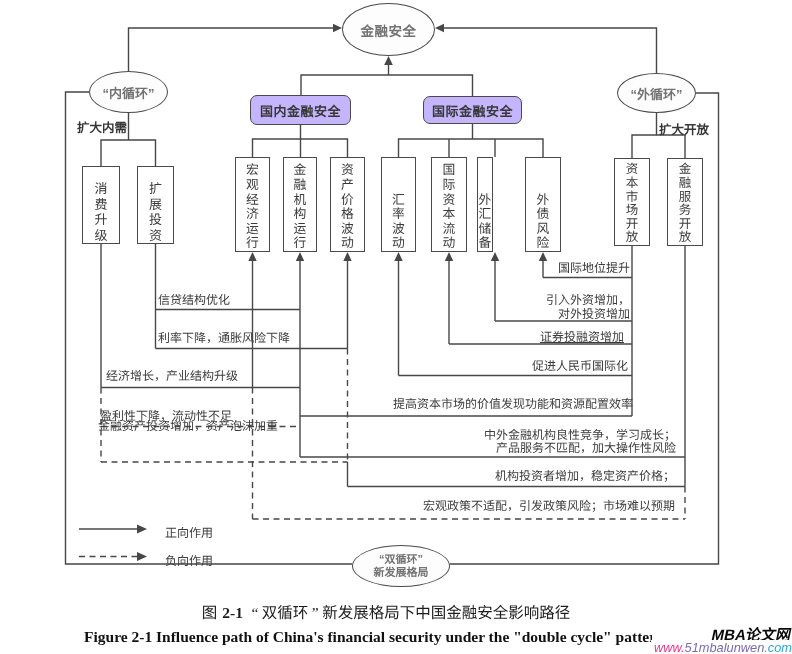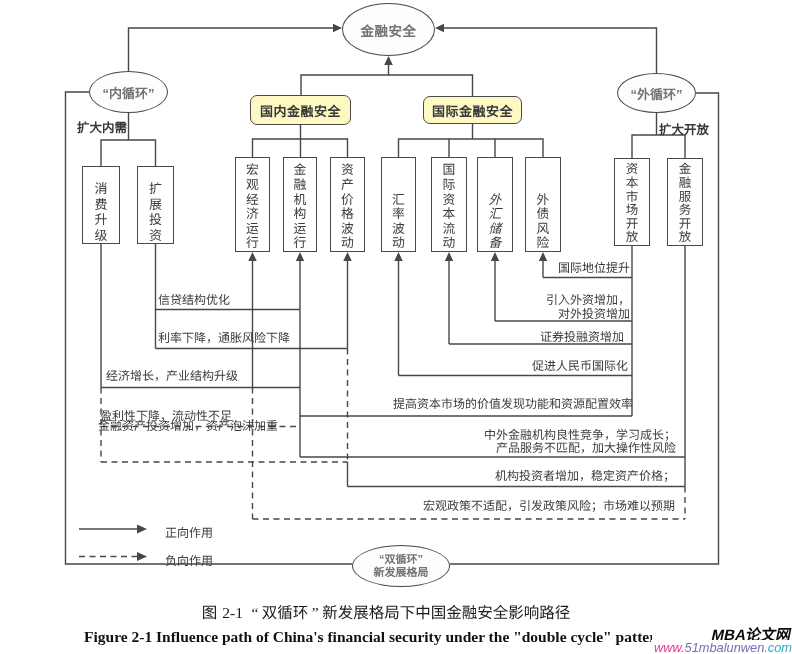--- a/index.html
+++ b/index.html
@@ -9,38 +9,38 @@
 
   
   .ellipse{position:absolute;border:1.6px solid #4a4a4a;border-radius:50%;background:#fdfdfd;
            display:flex;align-items:center;justify-content:center;text-align:center;
            font-weight:bold;color:#737373;box-sizing:border-box;font-family:sans-serif;}
   #el-top{left:342px;top:3px;width:93px;height:53px;font-size:13.5px;letter-spacing:.5px;}
   #el-inner{left:89px;top:71px;width:79px;height:42px;font-size:13px;}
   #el-outer{left:617px;top:73px;width:79px;height:40px;font-size:13px;}
   #el-dual{left:352px;top:545px;width:98px;height:42px;font-size:11px;line-height:13.5px;justify-content:center;}
 
-  .rbox{position:absolute;border:1.5px solid #4a4a4a;border-radius:7px;background:#fef9c3;
+  .rbox{position:absolute;border:1.5px solid #4a4a4a;border-radius:7px;background:#c4b5fd;
         display:flex;align-items:center;justify-content:center;font-weight:bold;font-size:13px;
         color:#373737;box-sizing:border-box;letter-spacing:.5px;font-family:sans-serif;}
   #rb-domestic{left:250px;top:95px;width:101px;height:30px;}
   #rb-intl{left:423px;top:96px;width:99px;height:28px;}
 
   .vbox{position:absolute;border:1.4px solid #4a4a4a;background:#fff;box-sizing:border-box;
         display:flex;align-items:flex-end;justify-content:center;}
   .vbox span{display:inline-block;width:14px;word-break:break-all;text-align:center;
              font-size:13px;line-height:15.4px;color:#3c3c3c;font-family:sans-serif;}
   #f0{left:82px; top:166px;width:38px;height:78px;}
   #f1{left:137px;top:166px;width:37px;height:78px;}
   #f2{left:235px;top:157px;width:35px;height:95px;}
   #f3{left:283px;top:157px;width:34px;height:95px;}
   #f4{left:330px;top:157px;width:35px;height:95px;}
   #f5{left:381px;top:157px;width:35px;height:95px;}
   #f6{left:431px;top:157px;width:36px;height:95px;}
-  #f7{left:477px;top:157px;width:36px;height:95px;font-style:italic;}
+  #f7{left:477px;top:157px;width:16px;height:95px;}
   #f8{left:525px;top:157px;width:36px;height:95px;}
   #f9{left:614px;top:158px;width:36px;height:88px;}
   #f10{left:667px;top:158px;width:36px;height:88px;}
   #f2 span,#f3 span,#f4 span,#f5 span,#f6 span,#f7 span,#f8 span{line-height:14.6px;font-size:12.8px;}
   #f9 span,#f10 span{font-size:12.5px;line-height:13.6px;}
 
   
   .ann{position:absolute;font-weight:bold;font-size:12.5px;color:#373737;white-space:nowrap;font-family:sans-serif;}
   #ann-demand{left:77px;top:117px;}
   #ann-open{left:659px;top:119px;}
@@ -48,36 +48,36 @@
   
   .lbl{position:absolute;font-size:12px;color:#3c3c3c;white-space:nowrap;line-height:13.5px;font-family:sans-serif;}
   .lbl.r{text-align:right;}
   #ll0{left:158px;top:294px;}
   #ll1{left:158px;top:332px;}
   #ll2{left:106px;top:370px;}
   #ll3{left:100px;top:409.5px;}
   #ll4{left:98px; top:420px;}
   #rl0{right:162px;top:262px;}
   #rl1{right:162px;top:292.5px;line-height:14px;}
-  #rl2{right:168px;top:330.5px;}
+  #rl2{right:168px;top:330.5px;text-decoration:underline;}
   #rl3{right:164px;top:359.5px;}
   #rl4{right:159px;top:398px;}
   #rl5{right:116px;top:428.5px;line-height:13.2px;}
   #rl6{right:117px;top:469.5px;}
   #rl7{right:117px;top:500px;}
 
   
   .legend-text{position:absolute;font-size:12px;color:#3c3c3c;font-family:sans-serif;}
   #lg-pos{left:165px;top:522.5px;}
   #lg-neg{left:165px;top:550.5px;}
 
   
   #cap-zh{position:absolute;left:0;top:600px;width:772px;text-align:center;
           font-family:serif;font-size:15.5px;color:#1c1c1c;}
-  #cap-zh .num{font-weight:normal;margin:0 5px;font-family:"Liberation Serif",serif;}
+  #cap-zh .num{font-weight:bold;margin:0 5px;font-family:"Liberation Serif",serif;}
   #cap-zh .fwq{font-family:serif;padding:0 3.5px;}
   #cap-en{position:absolute;left:84px;top:628px;width:700px;white-space:nowrap;
           font-family:"Liberation Serif",serif;font-weight:bold;font-size:15.5px;color:#111;}
   
   #wm{position:absolute;right:0px;top:621px;width:140px;height:33px;background:#fff;}
   #wm-name{position:absolute;right:3px;top:2px;font-weight:bold;
            font-size:15px;color:#0a0a0a;white-space:nowrap;
            transform:skewX(-12deg);transform-origin:50% 100%;
            font-family:"Liberation Sans",sans-serif;}
   #wm-url{position:absolute;right:0px;top:19px;font-style:italic;font-size:12.8px;

